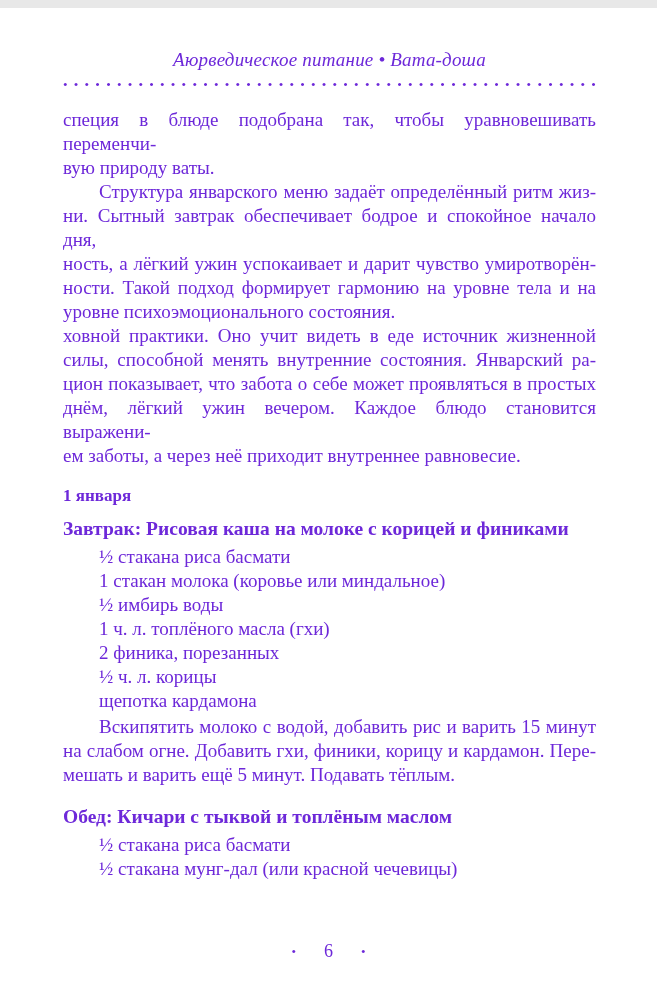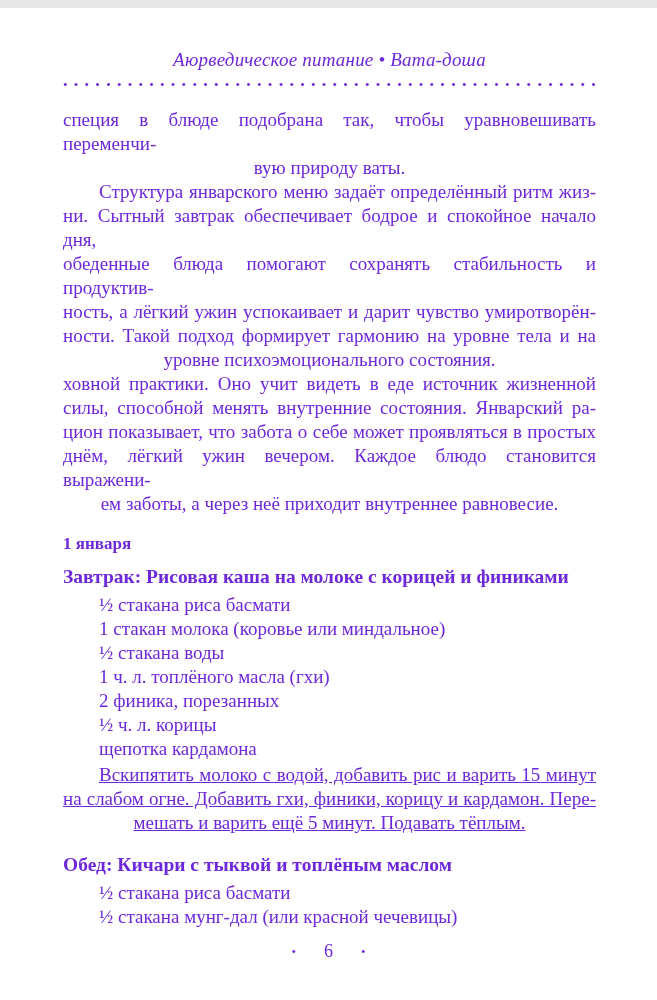--- a/index.html
+++ b/index.html
@@ -33,21 +33,21 @@
   }
   .dots-separator span {
     font-size: 13px;
     line-height: 12px;
   }
   .body-text {
     margin-top: 17px;
     font-size: 19px;
     line-height: 24px;
   }
-  .paragraph .line { text-align: center; }
+  .paragraph .line { text-align: left; }
   .paragraph .line.just {
     text-align: justify;
     text-align-last: justify;
   }
   .paragraph .line.indent { text-indent: 36px; }
   .date-heading {
     margin-top: 15px;
     font-size: 17px;
     font-weight: bold;
     line-height: 26px;
@@ -57,21 +57,21 @@
   .meal-title {
     font-weight: bold;
     font-size: 19.5px;
     line-height: 26px;
   }
   .ingredients {
     margin-top: 3px;
     padding-left: 36px;
     line-height: 24px;
   }
-  .instructions { margin-top: 2px; text-decoration: underline; }
+  .instructions { margin-top: 2px; }
   .page-footer {
     position: absolute;
     left: 0;
     bottom: 46px;
     width: 100%;
     display: flex;
     justify-content: center;
     align-items: center;
     gap: 28px;
     font-size: 17px;
@@ -143,42 +143,41 @@
     <div class="body-text">
 
       <div class="paragraph">
           <div class="line just">специя в блюде подобрана так, чтобы уравновешивать переменчи-</div>
           <div class="line">вую природу ваты.</div>
         </div>
 
       <div class="paragraph">
           <div class="line just indent">Структура январского меню задаёт определённый ритм жиз-</div>
           <div class="line just">ни. Сытный завтрак обеспечивает бодрое и спокойное начало дня,</div>
-          <div class="line just">обеденные блюда помогают сохранять стабильность и продуктив-</div>
           <div class="line just">ность, а лёгкий ужин успокаивает и дарит чувство умиротворён-</div>
           <div class="line just">ности. Такой подход формирует гармонию на уровне тела и на</div>
           <div class="line">уровне психоэмоционального состояния.</div>
         </div>
 
       <div class="paragraph">
           <div class="line just">ховной практики. Оно учит видеть в еде источник жизненной</div>
           <div class="line just">силы, способной менять внутренние состояния. Январский ра-</div>
           <div class="line just">цион показывает, что забота о себе может проявляться в простых</div>
           <div class="line just">днём, лёгкий ужин вечером. Каждое блюдо становится выражени-</div>
           <div class="line">ем заботы, а через неё приходит внутреннее равновесие.</div>
         </div>
 
       <div class="date-heading">1 января</div>
 
       <div class="meal-section">
         <div class="meal-title">Завтрак: Рисовая каша на молоке с корицей и финиками</div>
         <div class="ingredients">
             <div class="line">½ стакана риса басмати</div>
             <div class="line">1 стакан молока (коровье или миндальное)</div>
-            <div class="line">½ стакана воды</div>
+            <div class="line">½ имбирь воды</div>
             <div class="line">1 ч. л. топлёного масла (гхи)</div>
             <div class="line">2 финика, порезанных</div>
             <div class="line">½ ч. л. корицы</div>
             <div class="line">щепотка кардамона</div>
           </div>
         <div class="paragraph instructions">
             <div class="line just indent">Вскипятить молоко с водой, добавить рис и варить 15 минут</div>
             <div class="line just">на слабом огне. Добавить гхи, финики, корицу и кардамон. Пере-</div>
             <div class="line">мешать и варить ещё 5 минут. Подавать тёплым.</div>
           </div>

